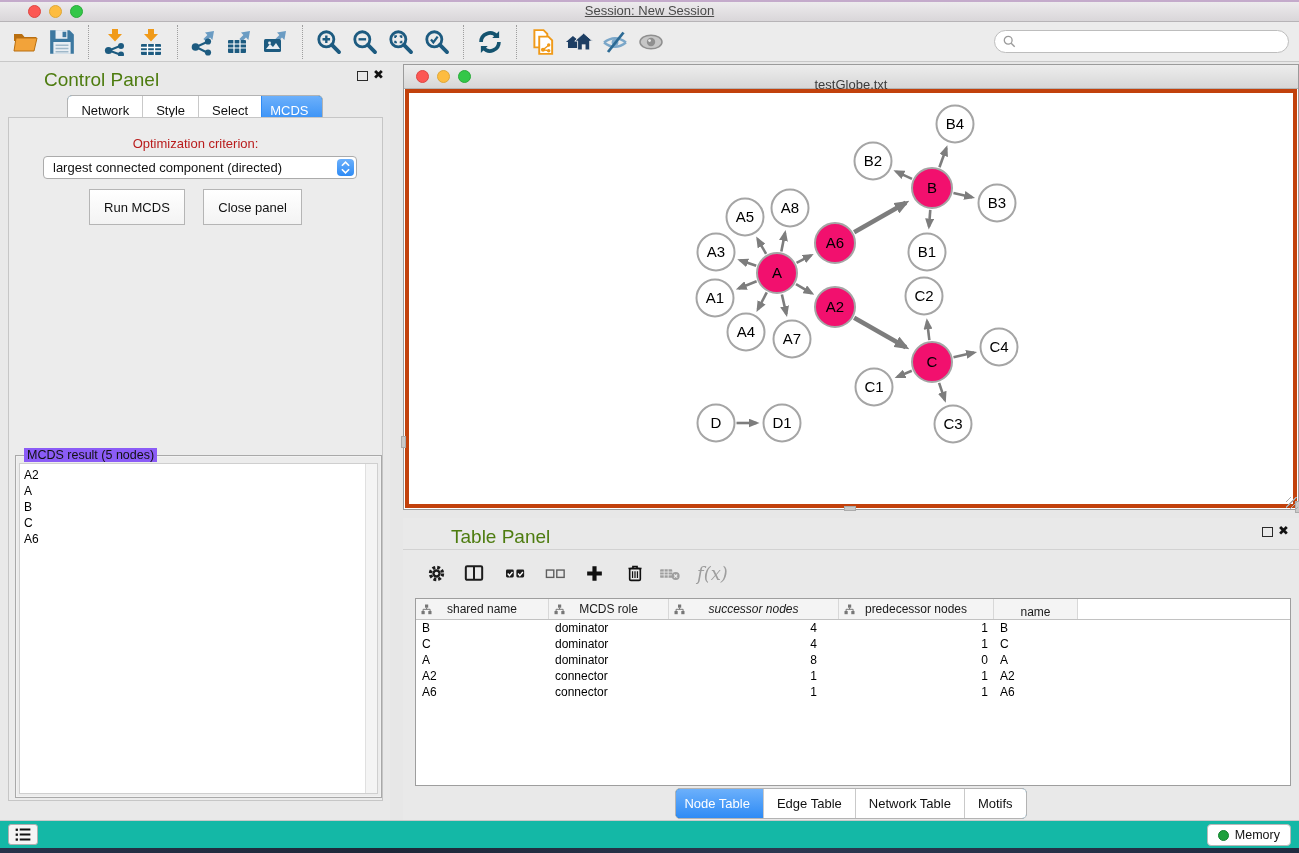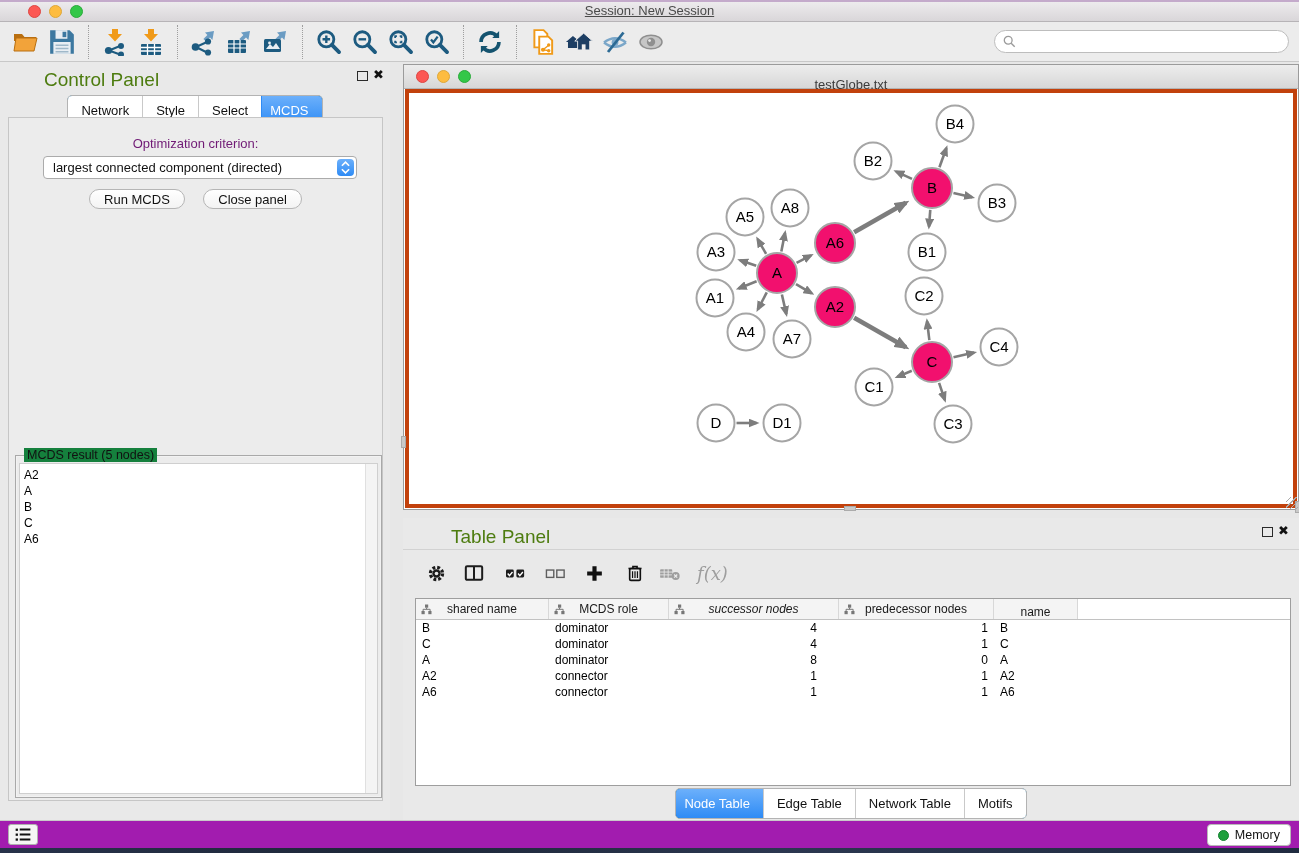--- a/index.html
+++ b/index.html
@@ -36,35 +36,35 @@
   .win-close{position:absolute;top:6px;font-size:13px;font-weight:bold;color:#111;line-height:14px;}
   .cp-float{right:22px;} .cp-close{right:6px;}
   .seg{display:inline-flex;border:1px solid #b3b3b3;border-radius:5px;overflow:hidden;background:#0369a1;height:31px;}
   .seg button{border:none;border-left:1px solid #c9c9c9;background:#fff;height:100%;
     font-family:inherit;font-size:13px;color:#111;padding:0 13px;cursor:default;}
   .seg button:first-child{border-left:none;}
   .seg button.active{background:linear-gradient(#6cb0fb,#2e8bf5);color:#fff;border-left-color:#2e8bf5;padding-left:8px;}
   .cp-tabs{position:absolute;left:0;top:33px;width:100%;text-align:center;}
   .cp-inner{position:absolute;left:8px;top:55px;width:375px;height:684px;background:#ececec;
     border:1px solid #c6c6c6;}
-  .opt-label{position:absolute;left:0;top:18px;width:100%;text-align:center;font-size:13px;color:#701a75;}
+  .opt-label{position:absolute;left:0;top:18px;width:100%;text-align:center;font-size:13px;color:#b91c1c;}
   .mcds-select{position:absolute;left:34px;top:38px;width:314px;height:23px;background:#fff;
     border:1px solid #ababab;border-radius:4px;font-size:13px;display:flex;align-items:center;
     padding-left:9px;color:#111;}
   .sel-stepper{position:absolute;right:2px;top:2px;width:17px;height:17px;border-radius:4px;
     background:linear-gradient(#6cb0fb,#2e8bf5);display:flex;flex-direction:column;
     align-items:center;justify-content:center;gap:1px;}
   .sel-stepper svg{width:9px;height:6px;display:block;}
-  .btn{background:linear-gradient(#ffffff,#f3f3f3);border:1px solid #b5b5b5;border-radius:10px;
-    font-family:inherit;font-size:13px;color:#111;height:20px;padding:0 14px;}
+  .btn{background:linear-gradient(#ffffff,#f3f3f3);border:1px solid #b5b5b5;border-radius:0;
+    font-family:inherit;font-size:13px;color:#111;height:36px;padding:0 14px;}
   .cp-buttons{position:absolute;left:0;top:71px;width:100%;text-align:center;}
   .cp-buttons .btn{margin:0 7px;}
   .result-box{position:absolute;left:6px;top:337px;width:367px;height:343px;
     border:1px solid #a9a9a9;box-shadow:inset 0 0 0 1px #f2f2f2;}
-  .result-title{position:absolute;left:8px;top:-8px;background:#15803d;padding:0 3px;font-size:12.5px;color:#111;}
+  .result-title{position:absolute;left:8px;top:-8px;background:#8b5cf6;padding:0 3px;font-size:12.5px;color:#111;}
   .result-list{position:absolute;left:3px;top:7px;right:3px;bottom:3px;background:#fff;
     border:1px solid #cfcfcf;overflow:hidden;}
   .result-scroll{position:absolute;right:0;top:0;width:12px;height:100%;background:#f4f4f4;border-left:1px solid #e0e0e0;}
   .result-list ul{margin:0;padding:3px 0 0 4px;list-style:none;font-size:12px;line-height:16px;color:#000;}
   
   .net-window{position:absolute;left:403px;top:64px;width:896px;height:446px;
     border:1px solid #9b9b9b;background:#fff;}
   .net-title{position:absolute;left:0;top:0;width:100%;height:24px;
     background:linear-gradient(#ededed,#d7d7d7);border-bottom:1px solid #b3b3b3;}
   .net-title .tl-dots{left:12px;top:5px;}
@@ -87,21 +87,21 @@
   .data-table{position:absolute;left:12px;top:80px;width:876px;height:188px;background:#fff;
     border:1px solid #9e9e9e;overflow:hidden;font-size:12px;}
   .dt-header{display:flex;height:21px;border-bottom:1px solid #c2c2c2;}
   .dt-hcell{background:#f4f4f4;border-right:1px solid #d8d8d8;display:flex;align-items:center;
     justify-content:center;gap:4px;color:#1a1a1a;position:relative;}
   .dt-hcell svg{position:absolute;left:5px;width:11px;height:11px;}
   .dt-row{display:flex;height:16px;align-items:center;}
   .dt-cell{padding:0 6px;white-space:nowrap;overflow:hidden;color:#000;}
   .tp-tabs{position:absolute;left:0;top:270px;width:100%;text-align:center;}
   
-  .statusbar{position:absolute;left:0;top:820px;width:1299px;height:28px;background:#a21caf;
+  .statusbar{position:absolute;left:0;top:820px;width:1299px;height:28px;background:#14b8a6;
     border-top:1px solid #c9c9c9;}
   .status-left-btn{position:absolute;left:8px;top:3px;width:30px;height:21px;background:#f5f5f5;
     border:1px solid #b0b0b0;border-radius:3px;display:flex;align-items:center;justify-content:center;}
   .memory-btn{position:absolute;right:8px;top:3px;height:22px;background:#fff;border:1px solid #b9b9b9;
     border-radius:4px;display:flex;align-items:center;gap:6px;padding:0 10px;font-size:12.5px;color:#111;}
   .memory-dot{width:11px;height:11px;border-radius:50%;background:#1ea03c;border:1px solid #158230;}
   .bottom-strip{position:absolute;left:0;top:848px;width:1299px;height:5px;
     background:linear-gradient(90deg,#27324a,#1d2738 30%,#2b3750 60%,#202b40);}
 </style>
 </head>

